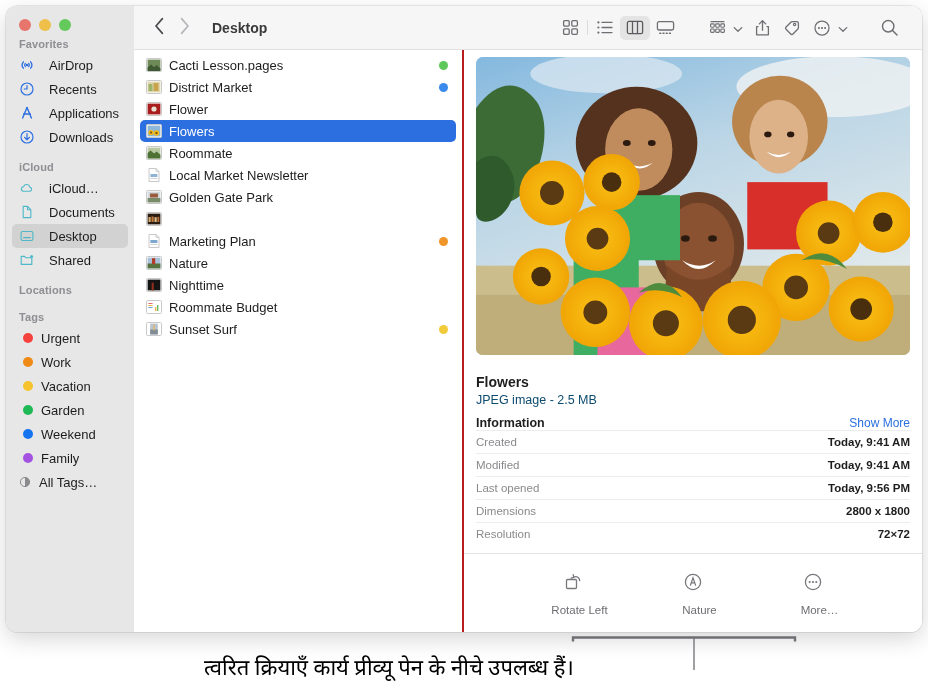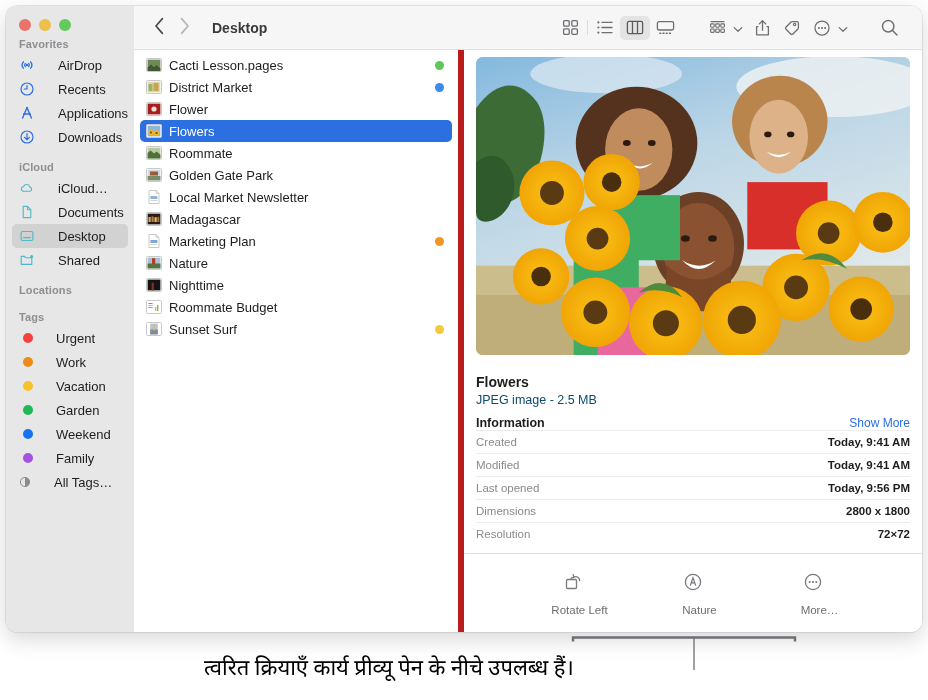--- a/index.html
+++ b/index.html
@@ -43,36 +43,36 @@
     padding: 0 0 3px 13px;
     letter-spacing: 0.1px;
   }
   .sb-group { margin-bottom: 12px; }
   .sb-item {
     display: flex; align-items: center;
     height: 24px;
     margin: 0 6px;
     padding-left: 7px;
     border-radius: 5px;
-    gap: 23px;
+    gap: 14px;
   }
   .sb-item.selected { background: #d2d2d2; }
   .sb-label {
     font-size: 13px; color: #1d1d1f;
     white-space: nowrap; overflow: hidden;
   }
   .sb-ico { width: 16px; height: 16px; flex: 0 0 16px; display:block; }
   .tag-dot { width: 10px; height: 10px; border-radius: 50%; flex:0 0 10px; margin-left:3px;}
-  .tag-item { gap: 23px; padding-left: 8px; }
+  .tag-item { gap: 8px; padding-left: 8px; }
 
   
   #listcol {
     width: 330px; flex: 0 0 330px;
     background: #ffffff;
-    border-right: 6px solid #b91c1c;
+    border-right: 2px solid #b91c1c;
     display: flex; flex-direction: column;
   }
   .col-toolbar-pad { height: 44px; flex: 0 0 44px; }
   #filelist { padding: 4px 6px 0 6px; }
   .file-row {
     display: flex; align-items: center;
     height: 22px; border-radius: 5px;
     padding: 0 6px 0 6px; gap: 7px;
   }
   .file-row.selected { background: #2b6fe0; }
@@ -375,53 +375,52 @@
           <rect x="1.6" y="1.6" width="12.8" height="10.8" fill="#b9c9a3"></rect>
               <path d="M1.6 7l3-2.5 3.5 3 2.5-2 3.8 3.2v3.7H1.6z" fill="#4e7236"></path>
             </svg>
         </span>
         <span class="file-name">Roommate</span>
       </div>
 
       <div class="file-row">
         <span class="thumb">
           <svg viewBox="0 0 16 14">
-              <rect x="0.5" y="0.5" width="15" height="13" rx="1" fill="#fff" stroke="#c9c9c9"></rect>
-          <rect x="1.6" y="1.6" width="12.8" height="10.8" fill="#cfd9dd"></rect>
-              <rect x="1.6" y="8" width="12.8" height="4.4" fill="#7a8b6a"></rect>
-          <path d="M4 3.5h8v4H4z" fill="#9c5a3c"></path>
-            </svg>
-        </span>
-        <span class="file-name">Golden Gate Park</span>
-      </div>
-
-      <div class="file-row">
-        <span class="thumb">
-          <svg viewBox="0 0 16 14">
               <path d="M3 0.5h7l3 2.8v10.2H3z" fill="#fff" stroke="#c9c9c9"></path>
           <path d="M10 0.5v2.8h3" fill="none" stroke="#c9c9c9"></path>
           <rect x="4.4" y="6" width="7" height="3" fill="#8fb3d4"></rect>
               <rect x="4.4" y="10" width="7" height="0.9" fill="#cfcfcf"></rect>
             </svg>
         </span>
         <span class="file-name">Local Market Newsletter</span>
+      </div>
+
+      <div class="file-row">
+        <span class="thumb">
+          <svg viewBox="0 0 16 14">
+              <rect x="0.5" y="0.5" width="15" height="13" rx="1" fill="#fff" stroke="#c9c9c9"></rect>
+          <rect x="1.6" y="1.6" width="12.8" height="10.8" fill="#cfd9dd"></rect>
+              <rect x="1.6" y="8" width="12.8" height="4.4" fill="#7a8b6a"></rect>
+          <path d="M4 3.5h8v4H4z" fill="#9c5a3c"></path>
+            </svg>
+        </span>
+        <span class="file-name">Golden Gate Park</span>
       </div>
 
       <div class="file-row">
         <span class="thumb">
           <svg viewBox="0 0 16 14">
               <rect x="0.5" y="0.5" width="15" height="13" rx="1" fill="#fff" stroke="#c9c9c9"></rect>
           <rect x="1.6" y="1.6" width="12.8" height="10.8" fill="#2b1c12"></rect>
           <rect x="2.5" y="5" width="2.2" height="5" fill="#d4a96a"></rect>
               <rect x="5.5" y="4.5" width="2.2" height="5.5" fill="#c2783c"></rect>
           <rect x="8.5" y="5.2" width="2.2" height="4.8" fill="#e0c08a"></rect>
               <rect x="11.3" y="4.8" width="2" height="5.2" fill="#b06a36"></rect>
             </svg>
         </span>
-        <span class="file-name">Madagascar</span>
       </div>
 
       <div class="file-row">
         <span class="thumb">
           <svg viewBox="0 0 16 14">
               <path d="M3 0.5h7l3 2.8v10.2H3z" fill="#fff" stroke="#c9c9c9"></path>
           <path d="M10 0.5v2.8h3" fill="none" stroke="#c9c9c9"></path>
           <rect x="4.4" y="6" width="7" height="3" fill="#7ea8d0"></rect>
               <rect x="4.4" y="10" width="7" height="0.9" fill="#cfcfcf"></rect>
             </svg>

